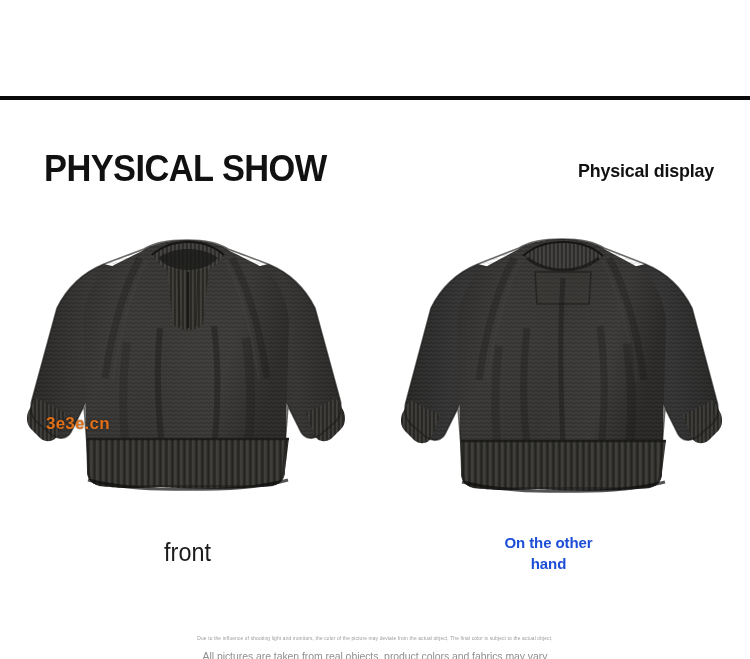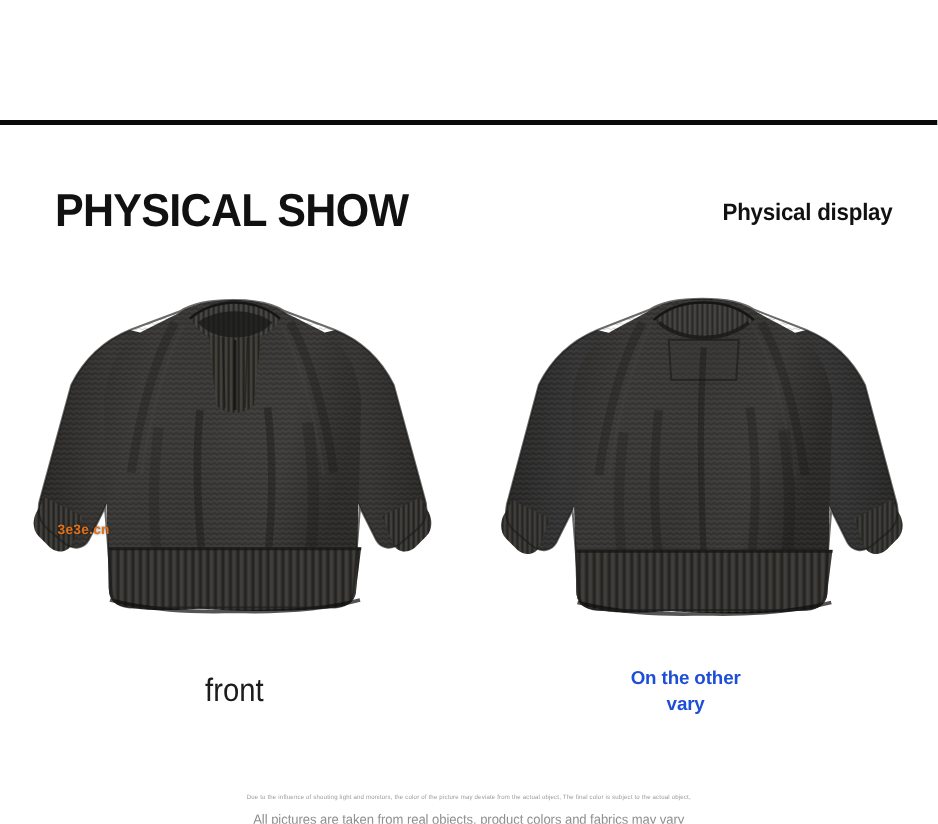--- a/index.html
+++ b/index.html
@@ -70,21 +70,21 @@
   }
   .figure.front { left: 0px; }
   .figure.back  { left: 375px; }
   .figure svg { display: block; width: 100%; height: 100%; }
 
   
   .watermark {
     position: absolute;
     left: 46px;
     top: 368px;
-    font-size: 11px;
+    font-size: 17px;
     line-height: 16px;
     font-weight: 700;
     color: #e0701a;
     letter-spacing: 0.2px;
     text-shadow: 0 0 2px rgba(0,0,0,0.55);
     white-space: nowrap;
   }
 
   
   .caption-front {
@@ -393,19 +393,19 @@
       <path d="M187 31 C 206 31, 220 34, 229 40 L 270 56 C 292 65, 307 80, 317 100 L 341 190 C 345 202, 343 212, 335 218 L 322 229 C 315 234, 307 233, 303 226 L 290 200 L 285 264 C 285 274, 281 279, 270 280 L 103 280 C 92 279, 88 274, 88 264 L 83 200 L 70 226 C 66 233, 58 234, 51 229 L 38 218 C 30 212, 28 202, 32 190 L 56 100 C 66 80, 81 65, 103 56 L 144 40 C 153 34, 168 31, 187 31 Z" fill="none" stroke="#1b1b1a" stroke-width="1.6" opacity="0.65"></path>
     </svg>
   </div>
 
   <div class="watermark">3e3e.cn</div>
 
   <div class="caption-front">front</div>
 
   <div class="caption-back">
     <span>On the other</span>
-    <span class="l2">vary</span>
+    <span class="l2">hand</span>
   </div>
 
   <div class="disclaimer-small">Due to the influence of shooting light and monitors, the color of the picture may deviate from the actual object, The final color is subject to the actual object,</div>
   <div class="disclaimer-main">All pictures are taken from real objects, product colors and fabrics may vary</div>
 
 </div>
 
 </body></html>

